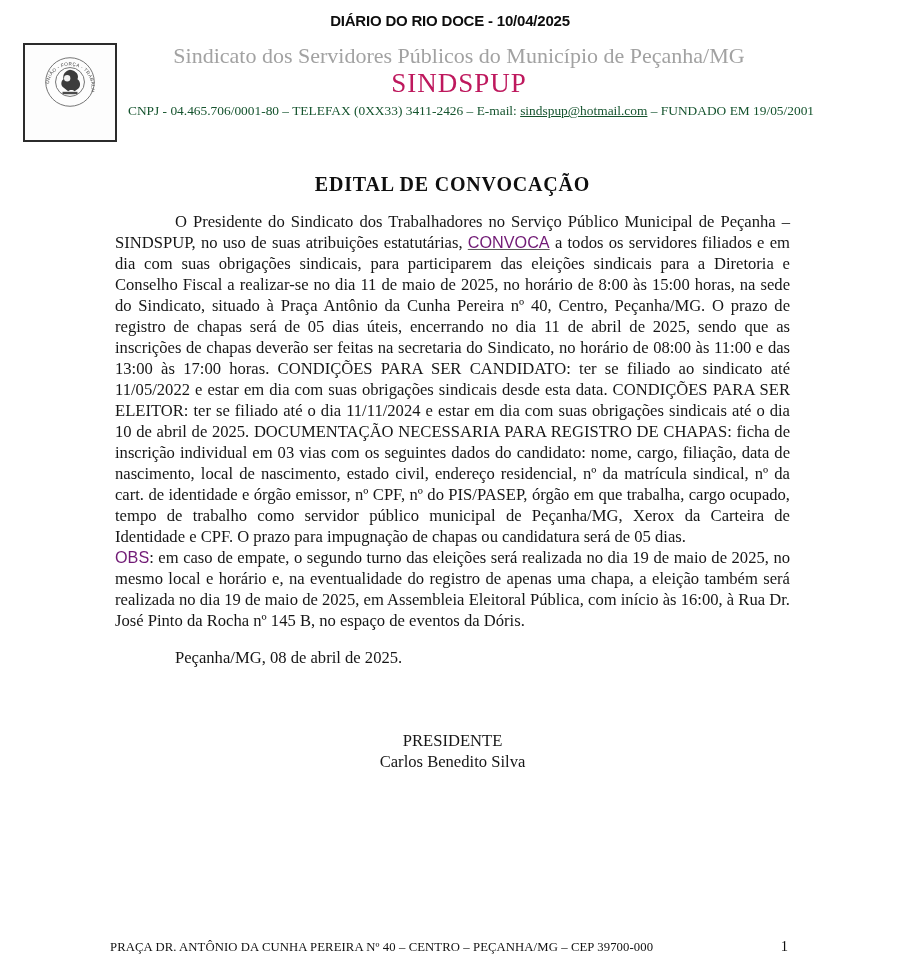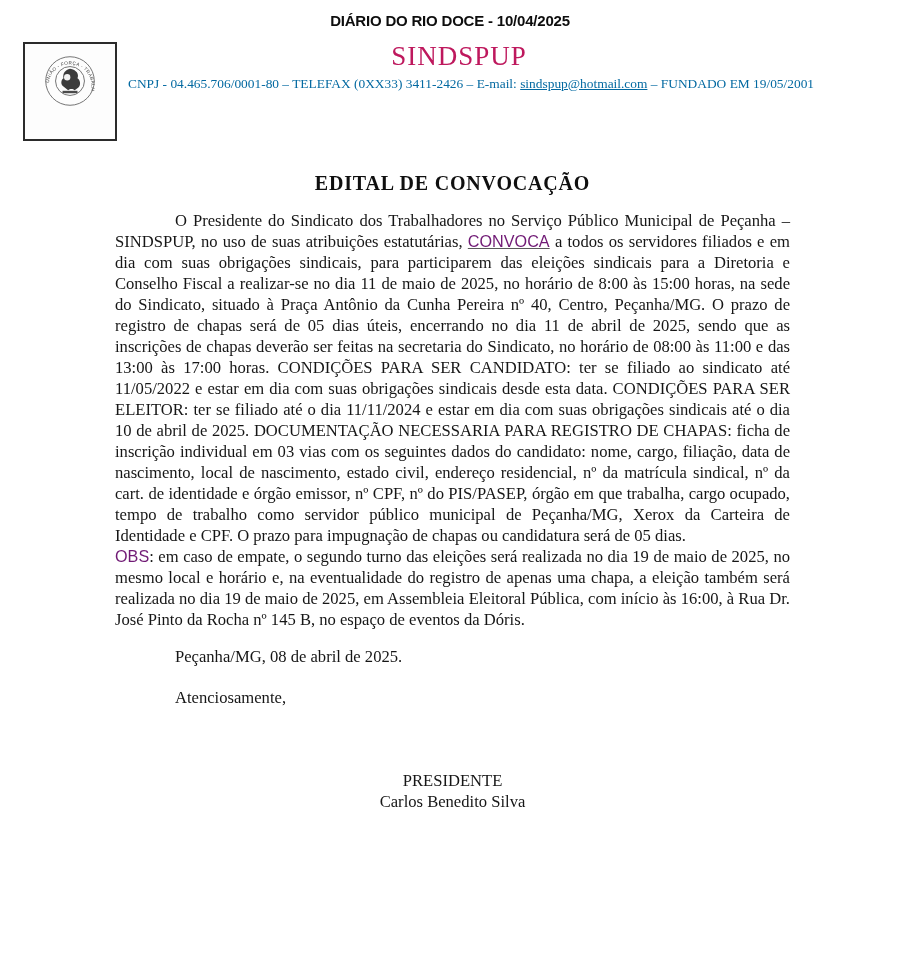--- a/index.html
+++ b/index.html
@@ -48,21 +48,21 @@
   .org-acronym{
     font-size:27px;
     color:#be185d;
     letter-spacing:1px;
     line-height:1.1;
   }
   .reg-line{
     margin-top:4px;
     text-align:left;
     font-size:13.4px;
-    color:#0369a1;
+    color:#14532d;
     white-space:nowrap;
   }
   .reg-line .email{text-decoration:underline;}
   .doc-body{
     margin:27px 110px 0 115px;
   }
   .doc-title{
     margin:0 0 15px 0;
     text-align:center;
     font-size:20px;
@@ -129,37 +129,41 @@
         <text font-family="Liberation Sans, sans-serif" font-size="5" fill="#4a4a4a" letter-spacing="0.4">
           <textPath href="#sealArc" startOffset="10">UNIÃO - FORÇA - TRABALHO</textPath>
         </text>
         <path d="M30 17 c-5 1 -8 5 -7 10 c-3 2 -3 7 0 9 l5 4 c2 -2 5 -2 7 0 l4 -3 c3 -3 2 -8 -1 -10 c2 -4 -1 -9 -8 -10 z" fill="#3c3c3c"></path>
         <circle cx="27" cy="26" r="3.4" fill="#f2f2f2"></circle>
         <rect x="22" y="40.5" width="16" height="2.6" fill="#4a4a4a"></rect>
       </svg>
     </div>
 
     <div class="letterhead-text">
+      <div class="org-name">Sindicato dos Servidores Públicos do Município de Peçanha/MG</div>
       <div class="org-acronym">SINDSPUP</div>
       <div class="reg-line"><span>CNPJ - 04.465.706/0001-80 – TELEFAX (0XX33) 3411-2426 – E-mail: </span><span class="email">sindspup@hotmail.com</span><span> – FUNDADO EM 19/05/2001</span></div>
     </div>
   </div>
 
   <div class="doc-body">
 
     <h1 class="doc-title">EDITAL DE CONVOCAÇÃO</h1>
 
     <p class="para indent"><span>O Presidente do Sindicato dos Trabalhadores no Serviço Público Municipal de Peçanha – SINDSPUP, no uso de suas atribuições estatutárias, </span><span class="muted underlined">CONVOCA</span><span> a todos os servidores filiados e em dia com suas obrigações sindicais, para participarem das eleições sindicais para a Diretoria e Conselho Fiscal a realizar-se no dia 11 de maio de 2025, no horário de 8:00 às 15:00 horas, na sede do Sindicato, situado à Praça Antônio da Cunha Pereira nº 40, Centro, Peçanha/MG. O prazo de registro de chapas será de 05 dias úteis, encerrando no dia 11 de abril de 2025, sendo que as inscrições de chapas deverão ser feitas na secretaria do Sindicato, no horário de 08:00 às 11:00 e das 13:00 às 17:00 horas. CONDIÇÕES PARA SER CANDIDATO: ter se filiado ao sindicato até 11/05/2022 e estar em dia com suas obrigações sindicais desde esta data. CONDIÇÕES PARA SER ELEITOR: ter se filiado até o dia 11/11/2024 e estar em dia com suas obrigações sindicais até o dia 10 de abril de 2025. DOCUMENTAÇÃO NECESSARIA PARA REGISTRO DE CHAPAS: ficha de inscrição individual em 03 vias com os seguintes dados do candidato: nome, cargo, filiação, data de nascimento, local de nascimento, estado civil, endereço residencial, nº da matrícula sindical, nº da cart. de identidade e órgão emissor, nº CPF, nº do PIS/PASEP, órgão em que trabalha, cargo ocupado, tempo de trabalho como servidor público municipal de Peçanha/MG, Xerox da Carteira de Identidade e CPF. O prazo para impugnação de chapas ou candidatura será de 05 dias.</span></p>
 
     <p class="para"><span class="muted">OBS</span><span>: em caso de empate, o segundo turno das eleições será realizada no dia 19 de maio de 2025, no mesmo local e horário e, na eventualidade do registro de apenas uma chapa, a eleição também será realizada no dia 19 de maio de 2025, em Assembleia Eleitoral Pública, com início às 16:00, à Rua Dr. José Pinto da Rocha nº 145 B, no espaço de eventos da Dóris.</span></p>
 
     <p class="dateline indent">Peçanha/MG, 08 de abril de 2025.</p>
 
-    <p class="closing indent">Atenciosamente,</p>
 
     <div class="signature">
       <div>PRESIDENTE</div>
       <div>Carlos Benedito Silva</div>
     </div>
   </div>
 
+  <div class="page-footer">
+    <span class="address">PRAÇA DR. ANTÔNIO DA CUNHA PEREIRA Nº 40 – CENTRO – PEÇANHA/MG – CEP 39700-000</span>
+    <span class="page-num">1</span>
+  </div>
 
 </div>
 
 </body></html>

